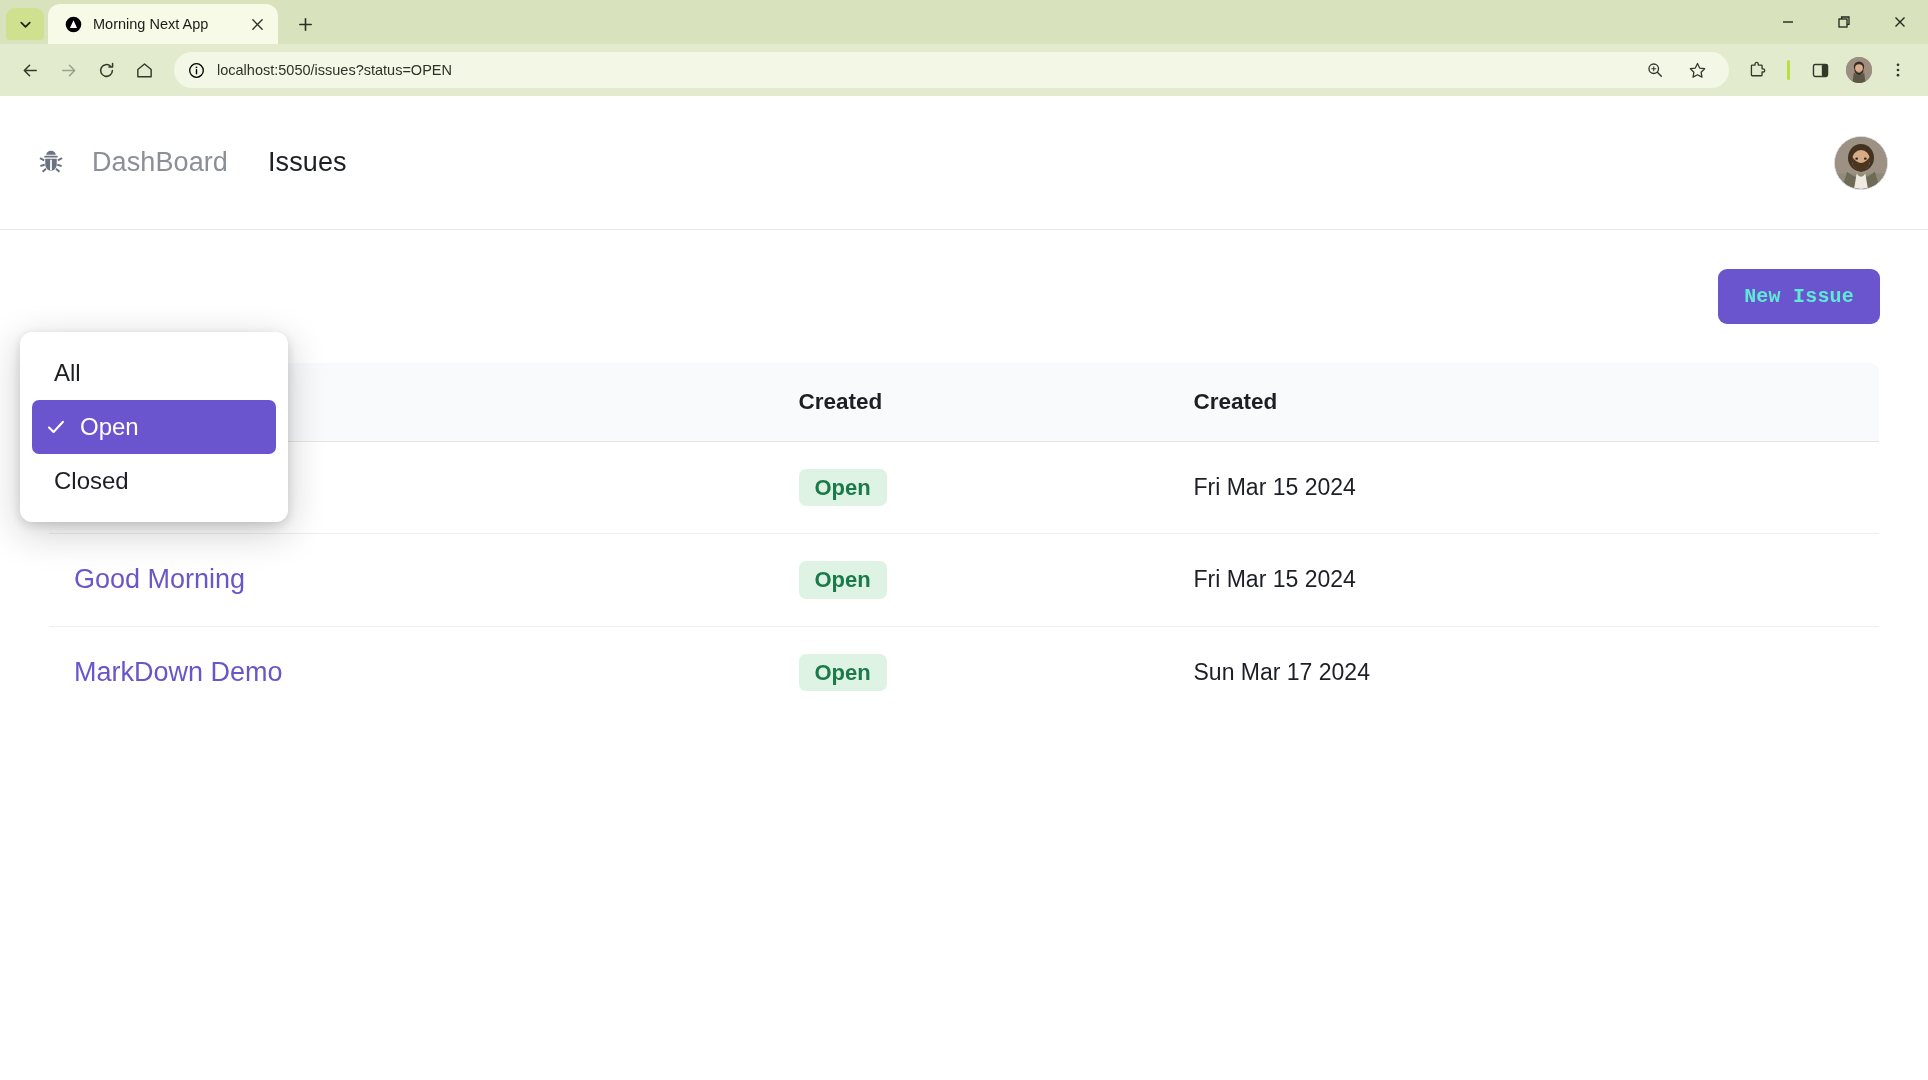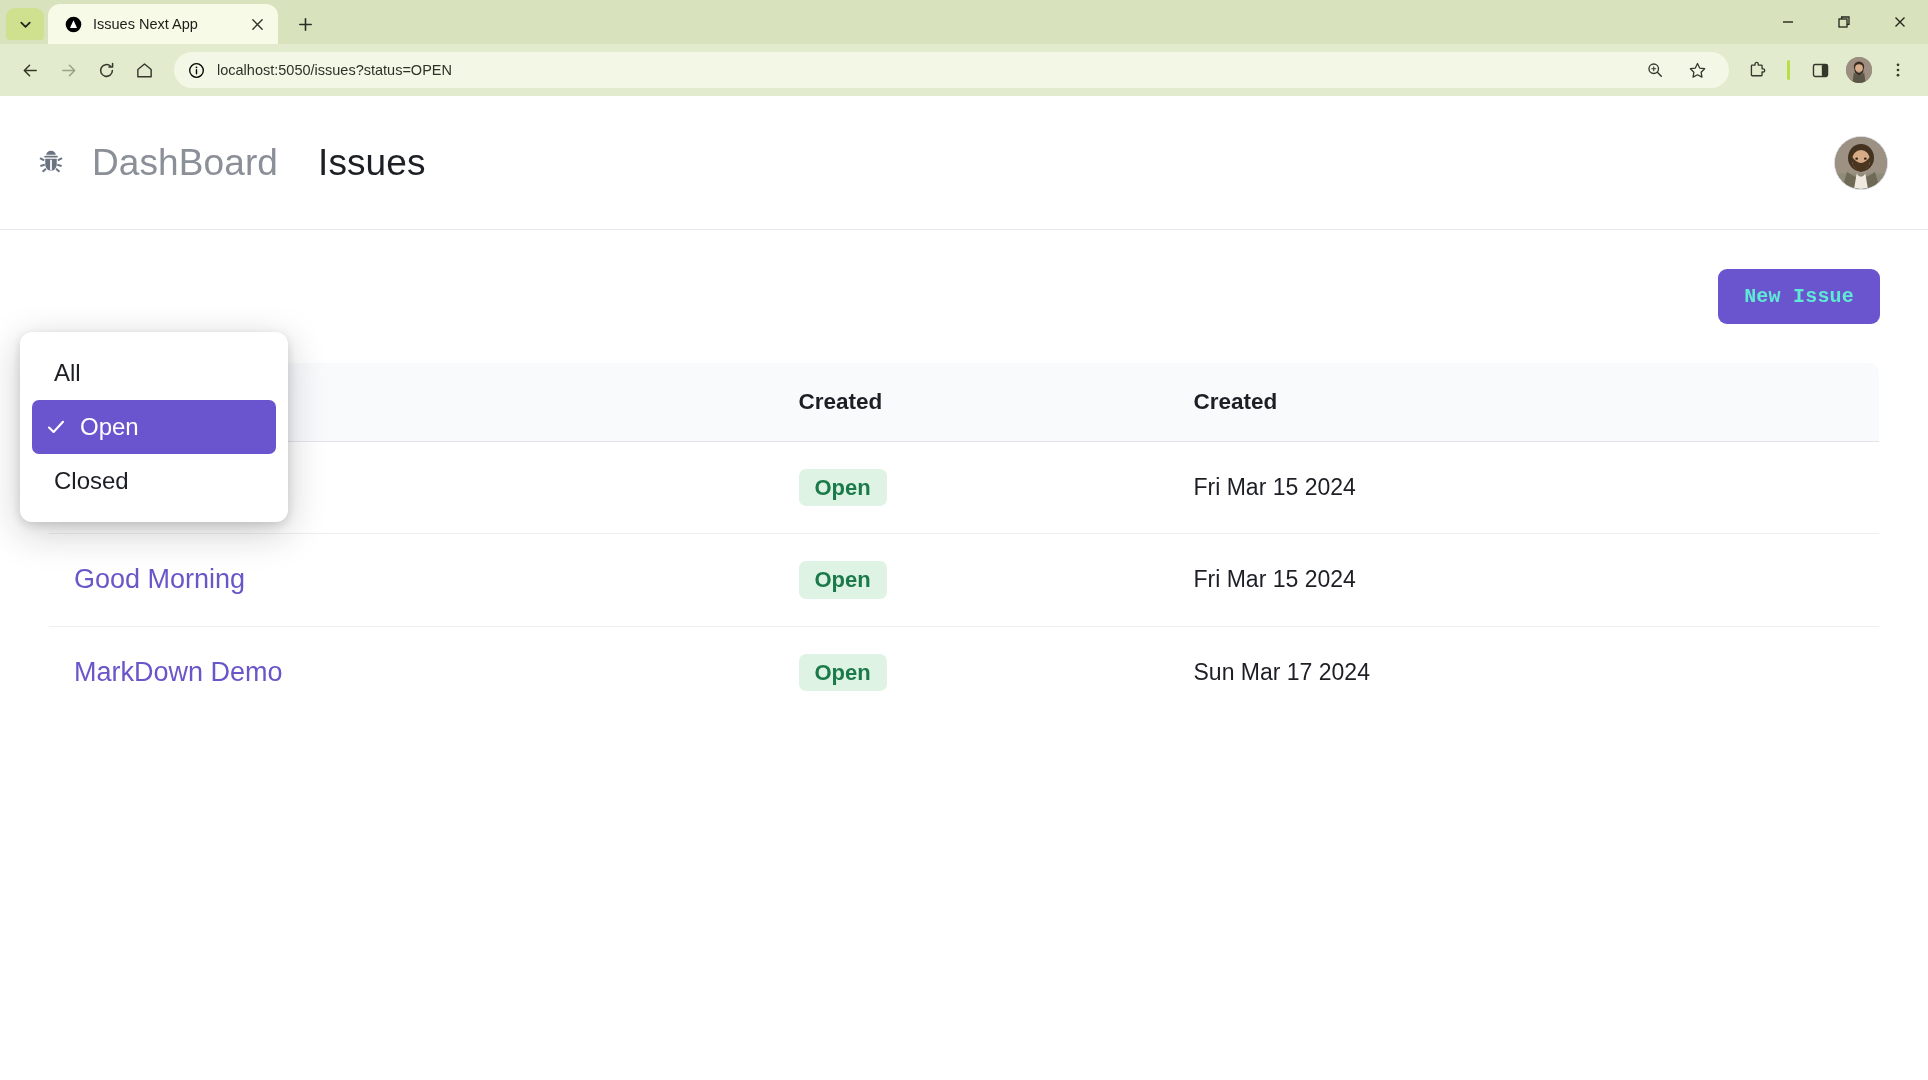--- a/index.html
+++ b/index.html
@@ -185,21 +185,21 @@
     color: #6b7280;
     margin-right: 24px;
   }
   .nav-links {
     display: flex;
     align-items: center;
     gap: 40px;
     list-style: none;
   }
   .nav-link {
-    font-size: 37px;
+    font-size: 27px;
     color: #8a8f98;
     letter-spacing: 0.1px;
   }
   .nav-link.active { color: #1c1f24; text-align: right; }
 
   .nav-avatar {
     margin-left: auto;
     width: 54px; height: 54px;
     border-radius: 50%;
     overflow: hidden;
@@ -339,21 +339,21 @@
       </svg>
     </div>
 
     <div class="tab">
       <span class="tab-favicon">
         <svg width="17" height="17" viewBox="0 0 24 24">
           <circle cx="12" cy="12" r="11" fill="#000000"></circle>
           <path d="M12 6 L17 17 L7 17 Z" fill="#ffffff"></path>
         </svg>
       </span>
-      <span class="tab-title">Issues Next App</span>
+      <span class="tab-title">Morning Next App</span>
       <span class="tab-close">
         <svg width="13" height="13" viewBox="0 0 14 14">
           <path d="M2 2 L12 12 M12 2 L2 12" stroke="currentColor" stroke-width="1.5" stroke-linecap="round"></path>
         </svg>
       </span>
     </div>
 
     <div class="new-tab-btn">
       <svg width="17" height="17" viewBox="0 0 18 18">
         <path d="M9 3 V15 M3 9 H15" stroke="currentColor" stroke-width="1.7" stroke-linecap="round"></path>

